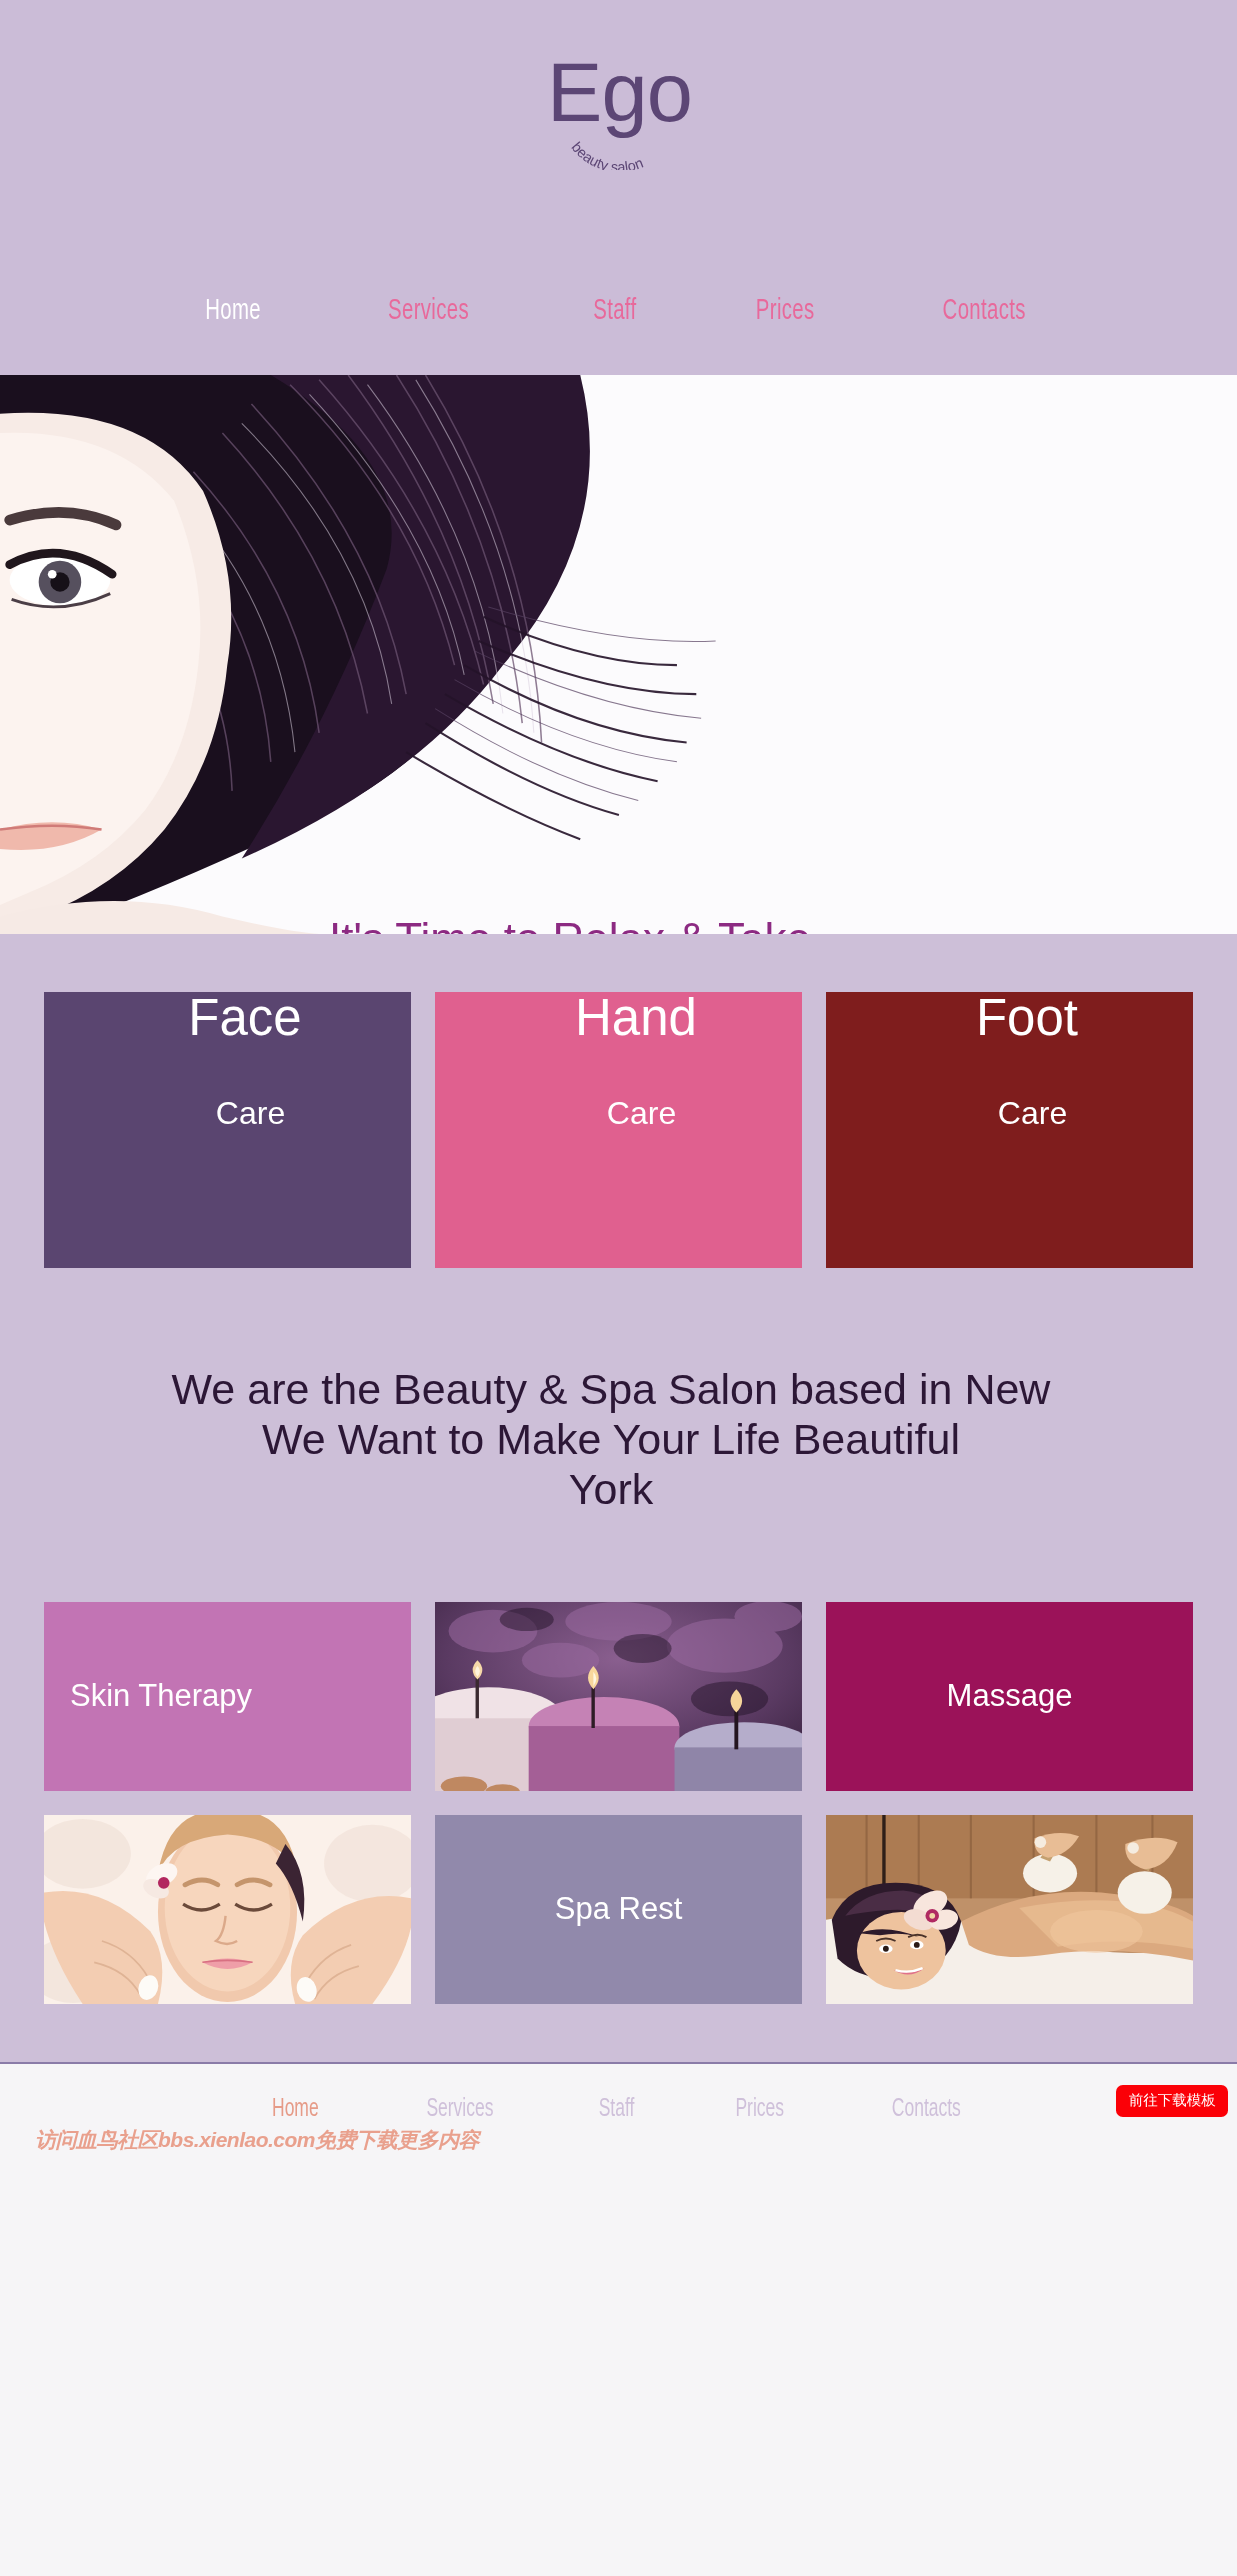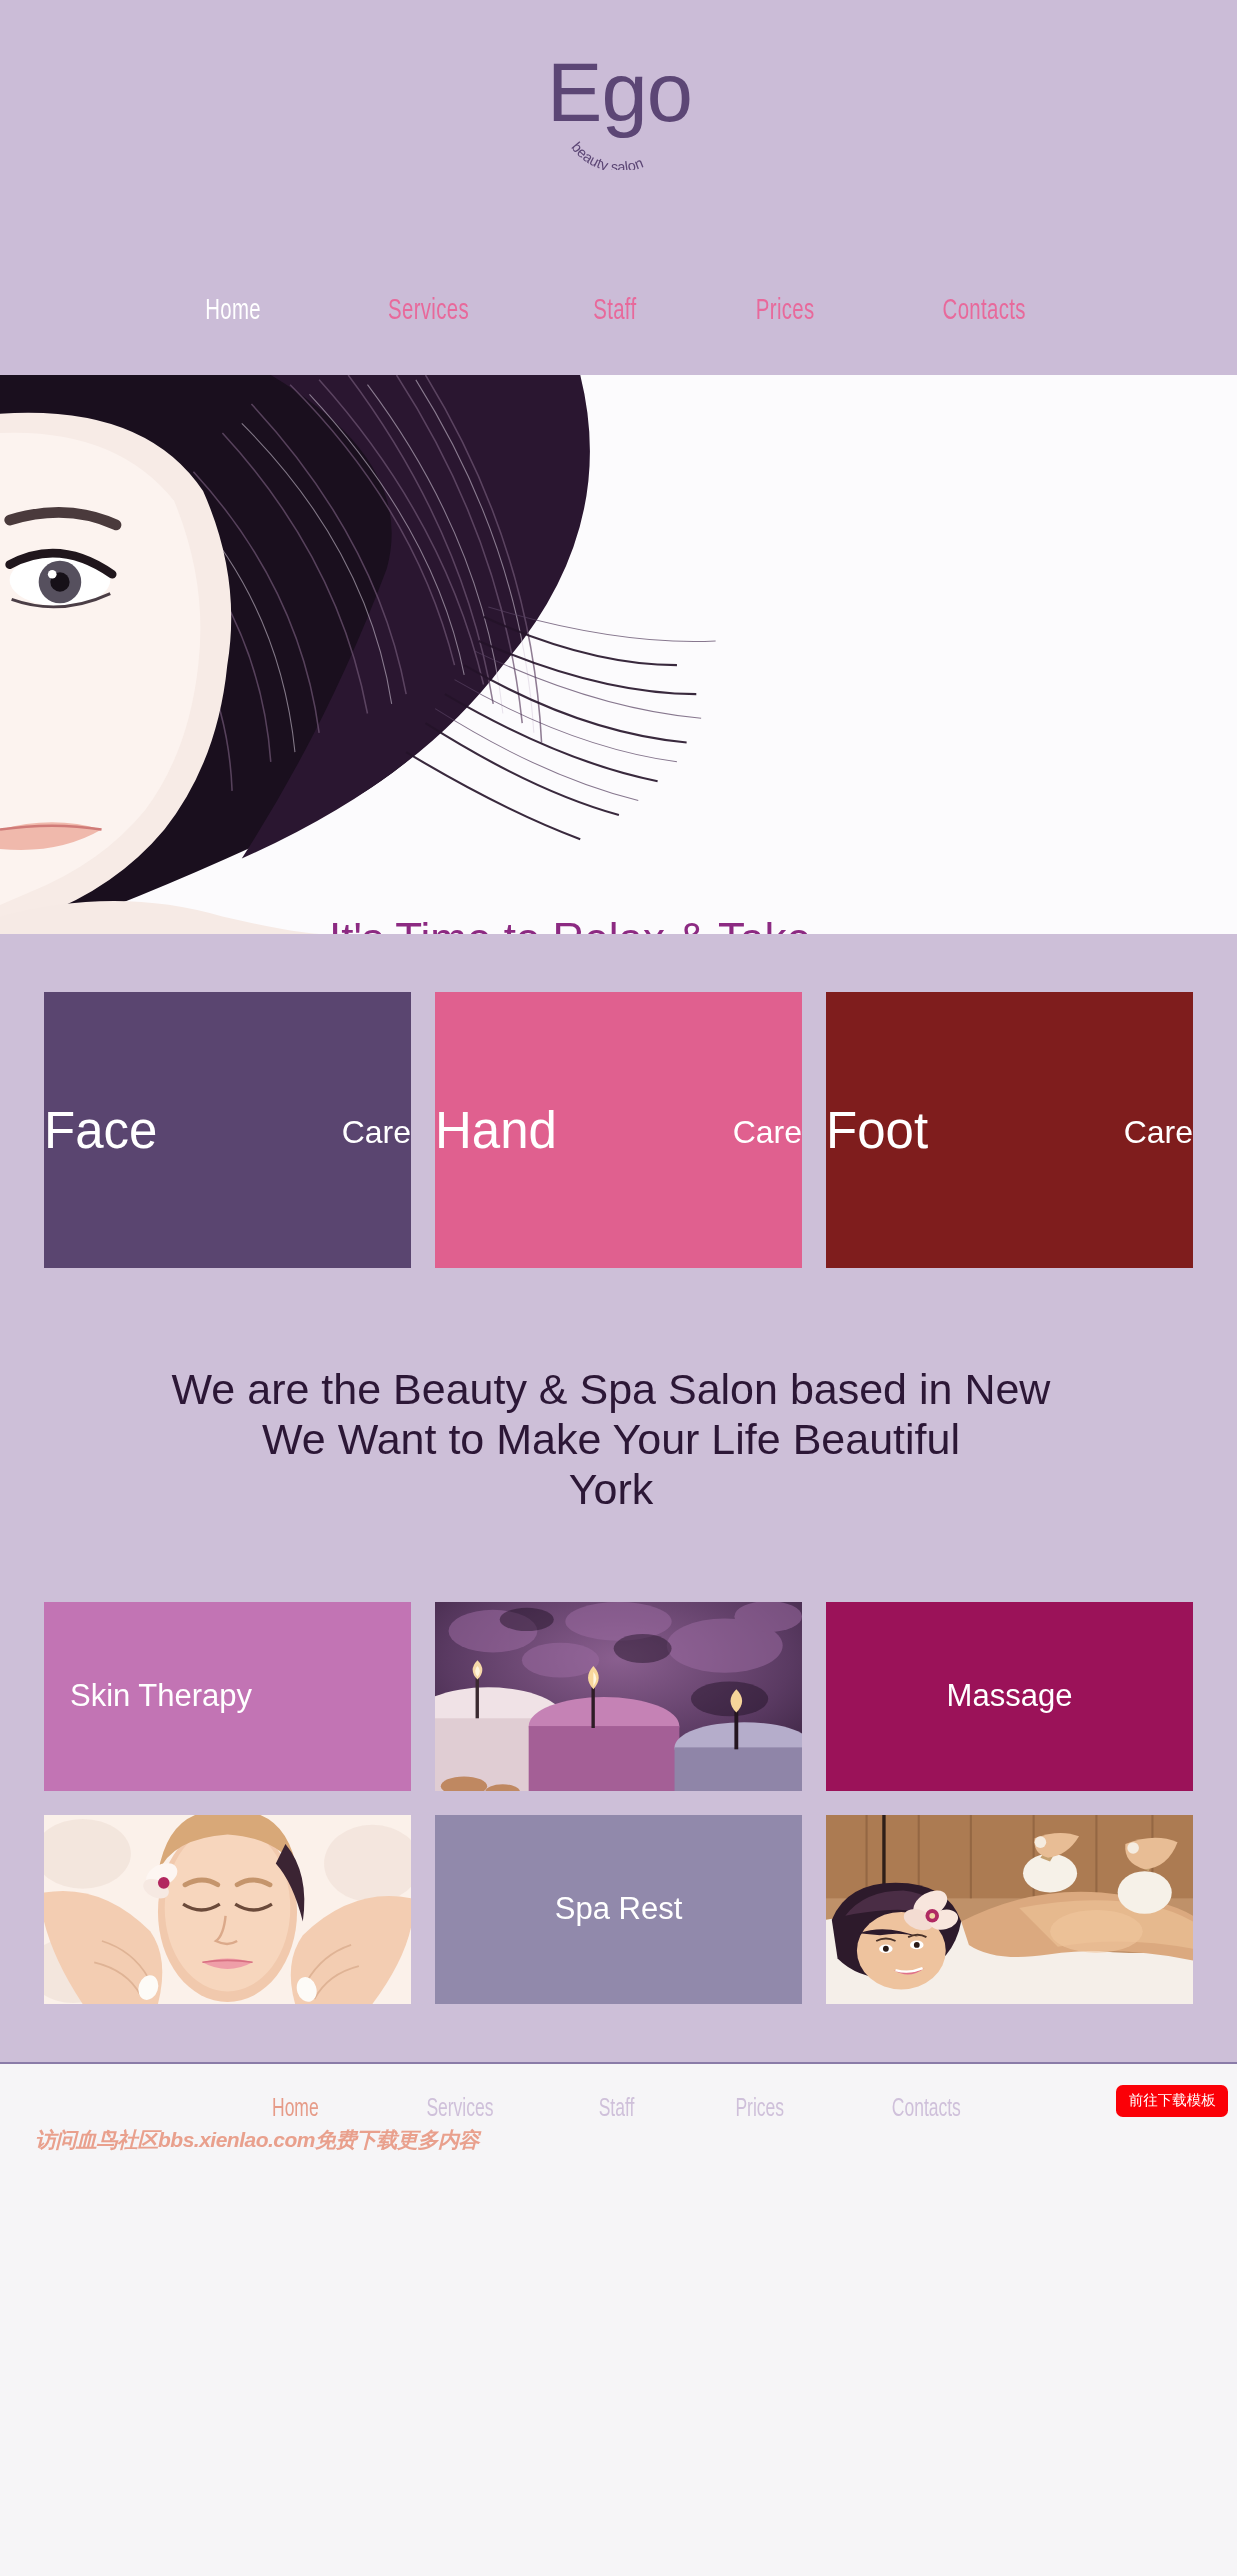--- a/index.html
+++ b/index.html
@@ -77,36 +77,37 @@
   .mid { background:#cdbfd8; padding-top:0; position:relative; }
 
   .care-row {
     display:flex;
     gap:24px;
     padding:58px 44px 0 44px;
   }
   .care-card {
     width:367px; height:276px;
     display:flex;
-    flex-direction:row;
+    flex-direction:column;
     align-items:center;
-    justify-content:space-between;
+    justify-content:flex-start;
     color:#fff;
     cursor:pointer;
+    gap:39px;
   }
   .care-card .big {
     font-size:51px;
     line-height:1;
     font-weight:400;
     margin-right:-35px;
   }
   .care-card .small {
     font-size:32px;
     line-height:1;
-    margin-top:4px;
+    margin-top:15px;
     margin-left:46px;
   }
 
   .tagline {
     text-align:center;
     color:#2c1736;
     font-family:"Liberation Sans Narrow","Liberation Sans",sans-serif;
     font-size:43px;
     line-height:1.16;
     padding:97px 74px 0 58px;

